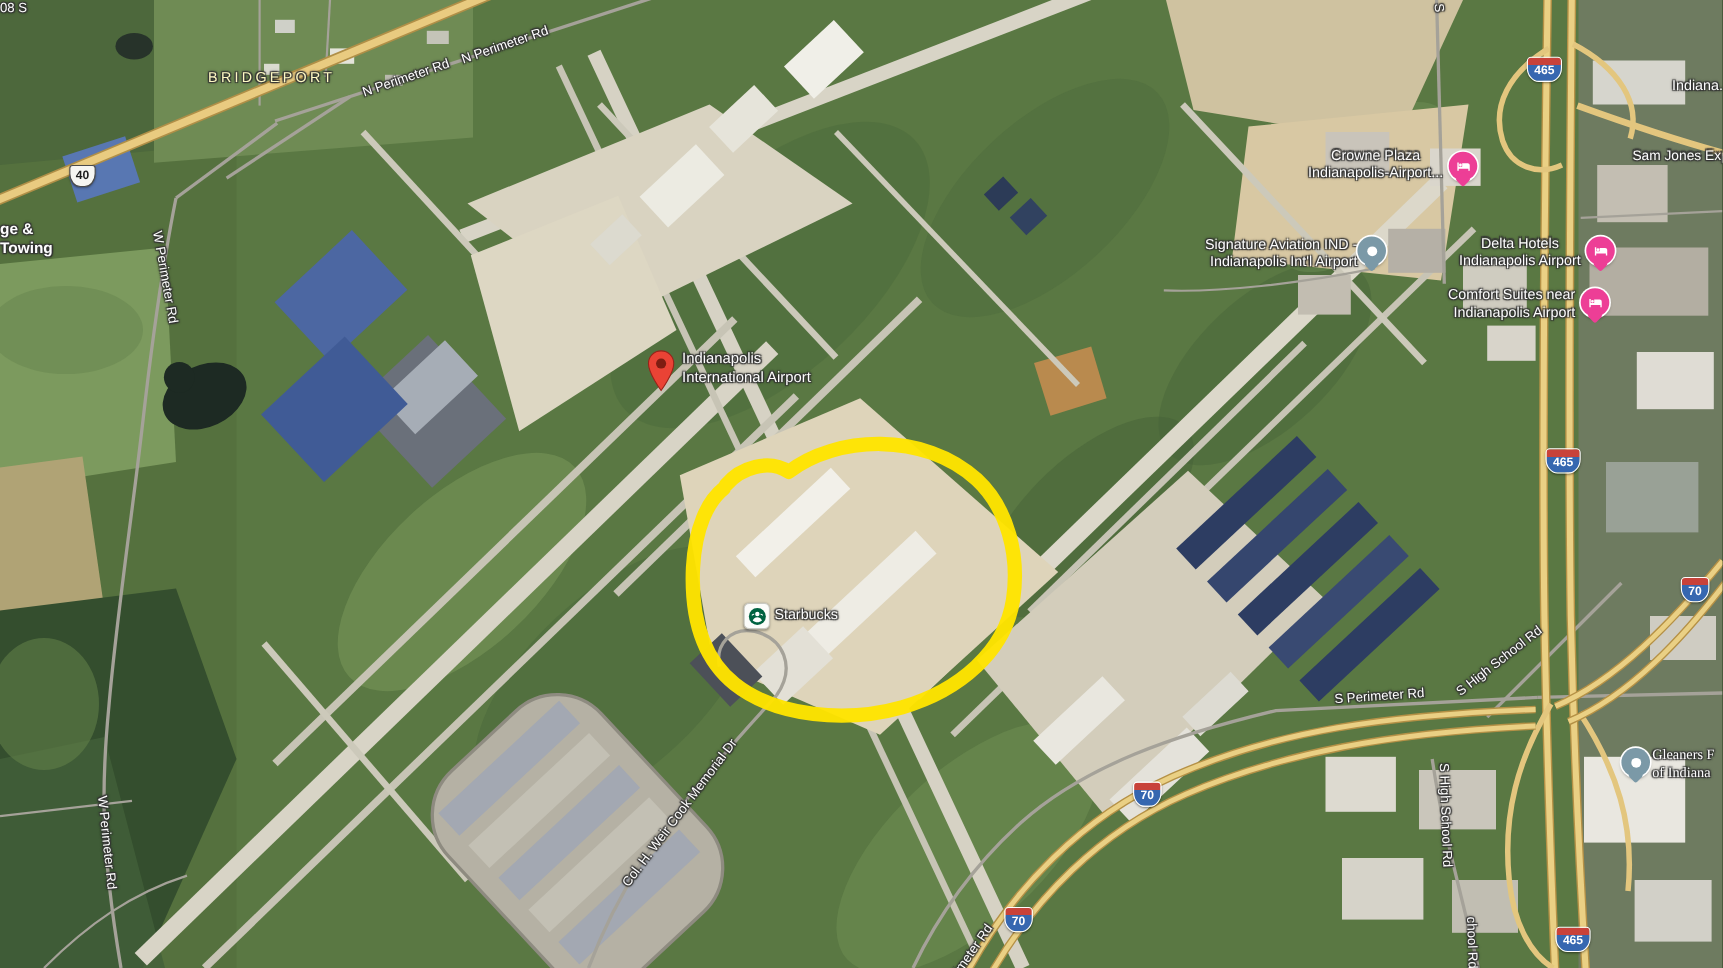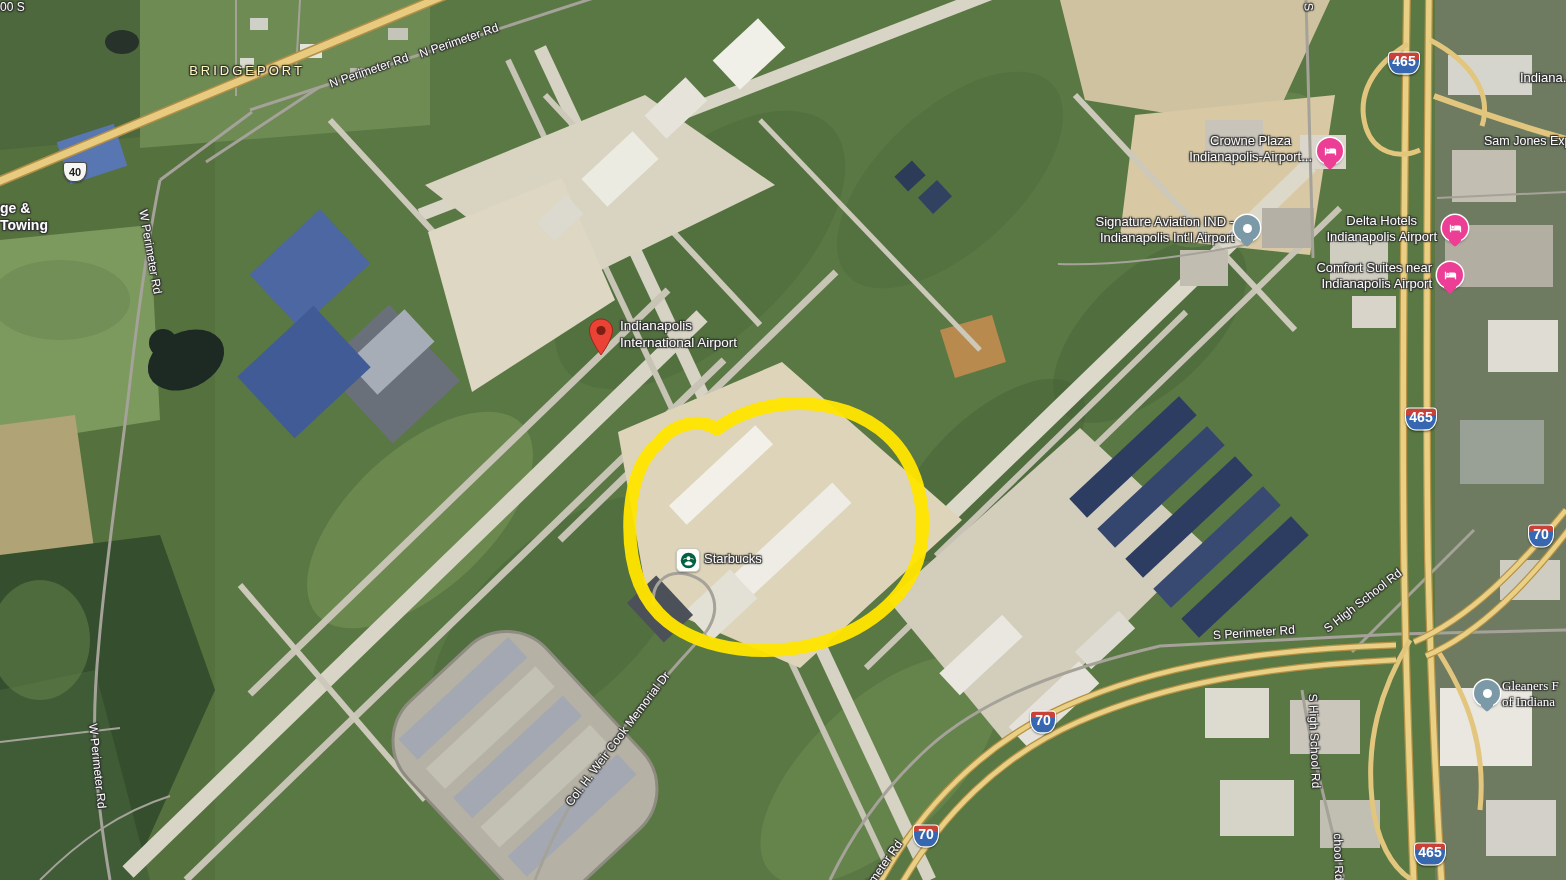--- a/index.html
+++ b/index.html
@@ -11,21 +11,21 @@
        text-shadow:-1px -1px 1px #333,1px -1px 1px #333,-1px 1px 1px #333,1px 1px 1px #333,0 0 3px #222;
        z-index:30;}
   .lbl.ctr{transform:translate(-50%,-50%);}
   .poi{font-size:13px;line-height:16px;}
   .big{font-size:14px;line-height:17px;}
   .sp{letter-spacing:3px;font-size:13px;color:#fef9c3;}
   
   .ishield{position:absolute;transform:translate(-50%,-50%);height:23px;box-sizing:border-box;
        border:1.5px solid #fff;border-radius:4px 4px 11px 11px/4px 4px 13px 13px;
        background:linear-gradient(#c8423a 0 6.5px,#3667b0 6.5px);
-       color:#fff;font-weight:bold;font-size:14px;display:flex;
+       color:#fff;font-weight:bold;font-size:11px;display:flex;align-items:flex-end;
        justify-content:center;padding-bottom:3px;z-index:31;box-shadow:0 1px 2px rgba(0,0,0,.45);}
   .usshield{position:absolute;transform:translate(-50%,-50%);width:24px;height:20px;box-sizing:border-box;
        background:#f6f6f2;border:1.5px solid #4a4a4a;border-radius:3px 3px 10px 10px/3px 3px 12px 12px;
        color:#1c1c1c;font-weight:bold;font-size:11px;display:flex;align-items:center;
        justify-content:center;z-index:31;box-shadow:0 1px 2px rgba(0,0,0,.35);}
   
   .pin{position:absolute;width:26px;height:26px;border-radius:50%;z-index:32;
        display:flex;align-items:center;justify-content:center;
        box-shadow:0 0 0 1.5px #fff,0 2px 3px rgba(0,0,0,.4);}
   .pin::after{content:'';position:absolute;left:50%;bottom:-4px;width:10px;height:10px;
@@ -215,21 +215,21 @@
     <path d="M 1426,656 C 1482,632 1530,580 1570,528" stroke="#ead084" stroke-width="4.5"></path>
   </g>
 
   <g>
     <path d="M 660,441 C 673,425 699,417 717,429 C 760,396 840,392 888,436 C 916,462 927,505 921,545
              C 914,592 872,628 820,643 C 770,657 706,652 668,622 C 638,598 628,560 630,516
              C 632,480 643,456 658,444" fill="none" stroke="#ffe400" stroke-width="13" stroke-linecap="round" stroke-linejoin="round" opacity="0.96"></path>
   </g>
 </svg>
 
-<div class="lbl" style="left:0;top:4;">00 S</div>
+<div class="lbl" style="left:0;top:4;">08 S</div>
 <div class="lbl ctr sp" style="left:247px;top:70px;">BRIDGEPORT</div>
 <div class="lbl ctr" style="left:369px;top:71px;transform:translate(-50%,-50%) rotate(-19deg);">N Perimeter Rd</div>
 <div class="lbl ctr" style="left:459px;top:41px;transform:translate(-50%,-50%) rotate(-19deg);">N Perimeter Rd</div>
 <div class="lbl ctr" style="left:150px;top:252px;transform:translate(-50%,-50%) rotate(80deg);">W Perimeter Rd</div>
 <div class="lbl ctr" style="left:97px;top:766px;transform:translate(-50%,-50%) rotate(84deg);">W Perimeter Rd</div>
 <div class="lbl big" style="left:0;top:200px;font-weight:bold;">
   <div>ge &amp;</div>
   <div>Towing</div>
 </div>
 
@@ -264,21 +264,21 @@
 <div class="lbl" style="left:1484px;top:134px;font-size:12.5px;">Sam Jones Exp...</div>
 <div class="lbl poi" style="left:1520px;top:70px;">Indiana...</div>
 <div class="lbl ctr" style="left:1308px;top:7px;transform:translate(-50%,-50%) rotate(85deg);">S</div>
 <div class="lbl ctr" style="left:1254px;top:633px;transform:translate(-50%,-50%) rotate(-4deg);">S Perimeter Rd</div>
 <div class="lbl ctr" style="left:1363px;top:601px;transform:translate(-50%,-50%) rotate(-38deg);">S High School Rd</div>
 <div class="lbl ctr" style="left:1314px;top:741px;transform:translate(-50%,-50%) rotate(88deg);">S High School Rd</div>
 <div class="lbl ctr" style="left:1338px;top:857px;transform:translate(-50%,-50%) rotate(88deg);">chool Rd</div>
 <div class="lbl ctr" style="left:885px;top:863px;transform:translate(-50%,-50%) rotate(-55deg);">imeter Rd</div>
 <div class="lbl ctr" style="left:618px;top:739px;transform:translate(-50%,-50%) rotate(-53deg);">Col. H. Weir Cook Memorial Dr</div>
 
-<div class="usshield" style="left:75px;top:172px;">
+<div class="usshield" style="left:75px;top:160px;">
       <span>40</span>
     </div>
 <div class="ishield" style="left:1404px;top:63px;width:32px;">
       <span>465</span>
     </div>
 <div class="ishield" style="left:1421px;top:419px;width:32px;">
       <span>465</span>
     </div>
 <div class="ishield" style="left:1430px;top:854px;width:32px;">
       <span>465</span>

